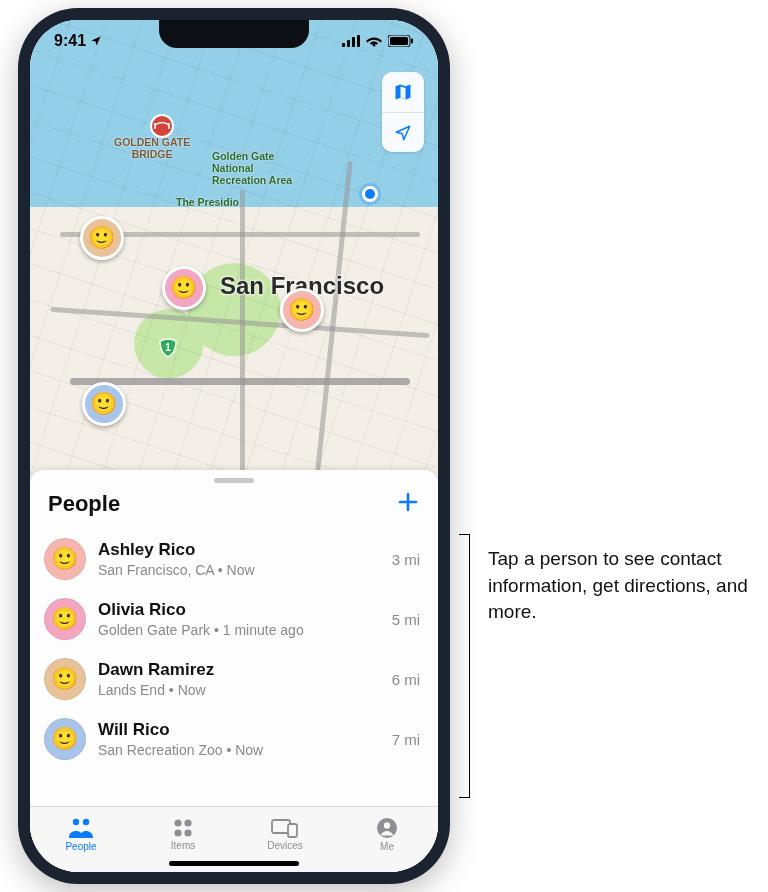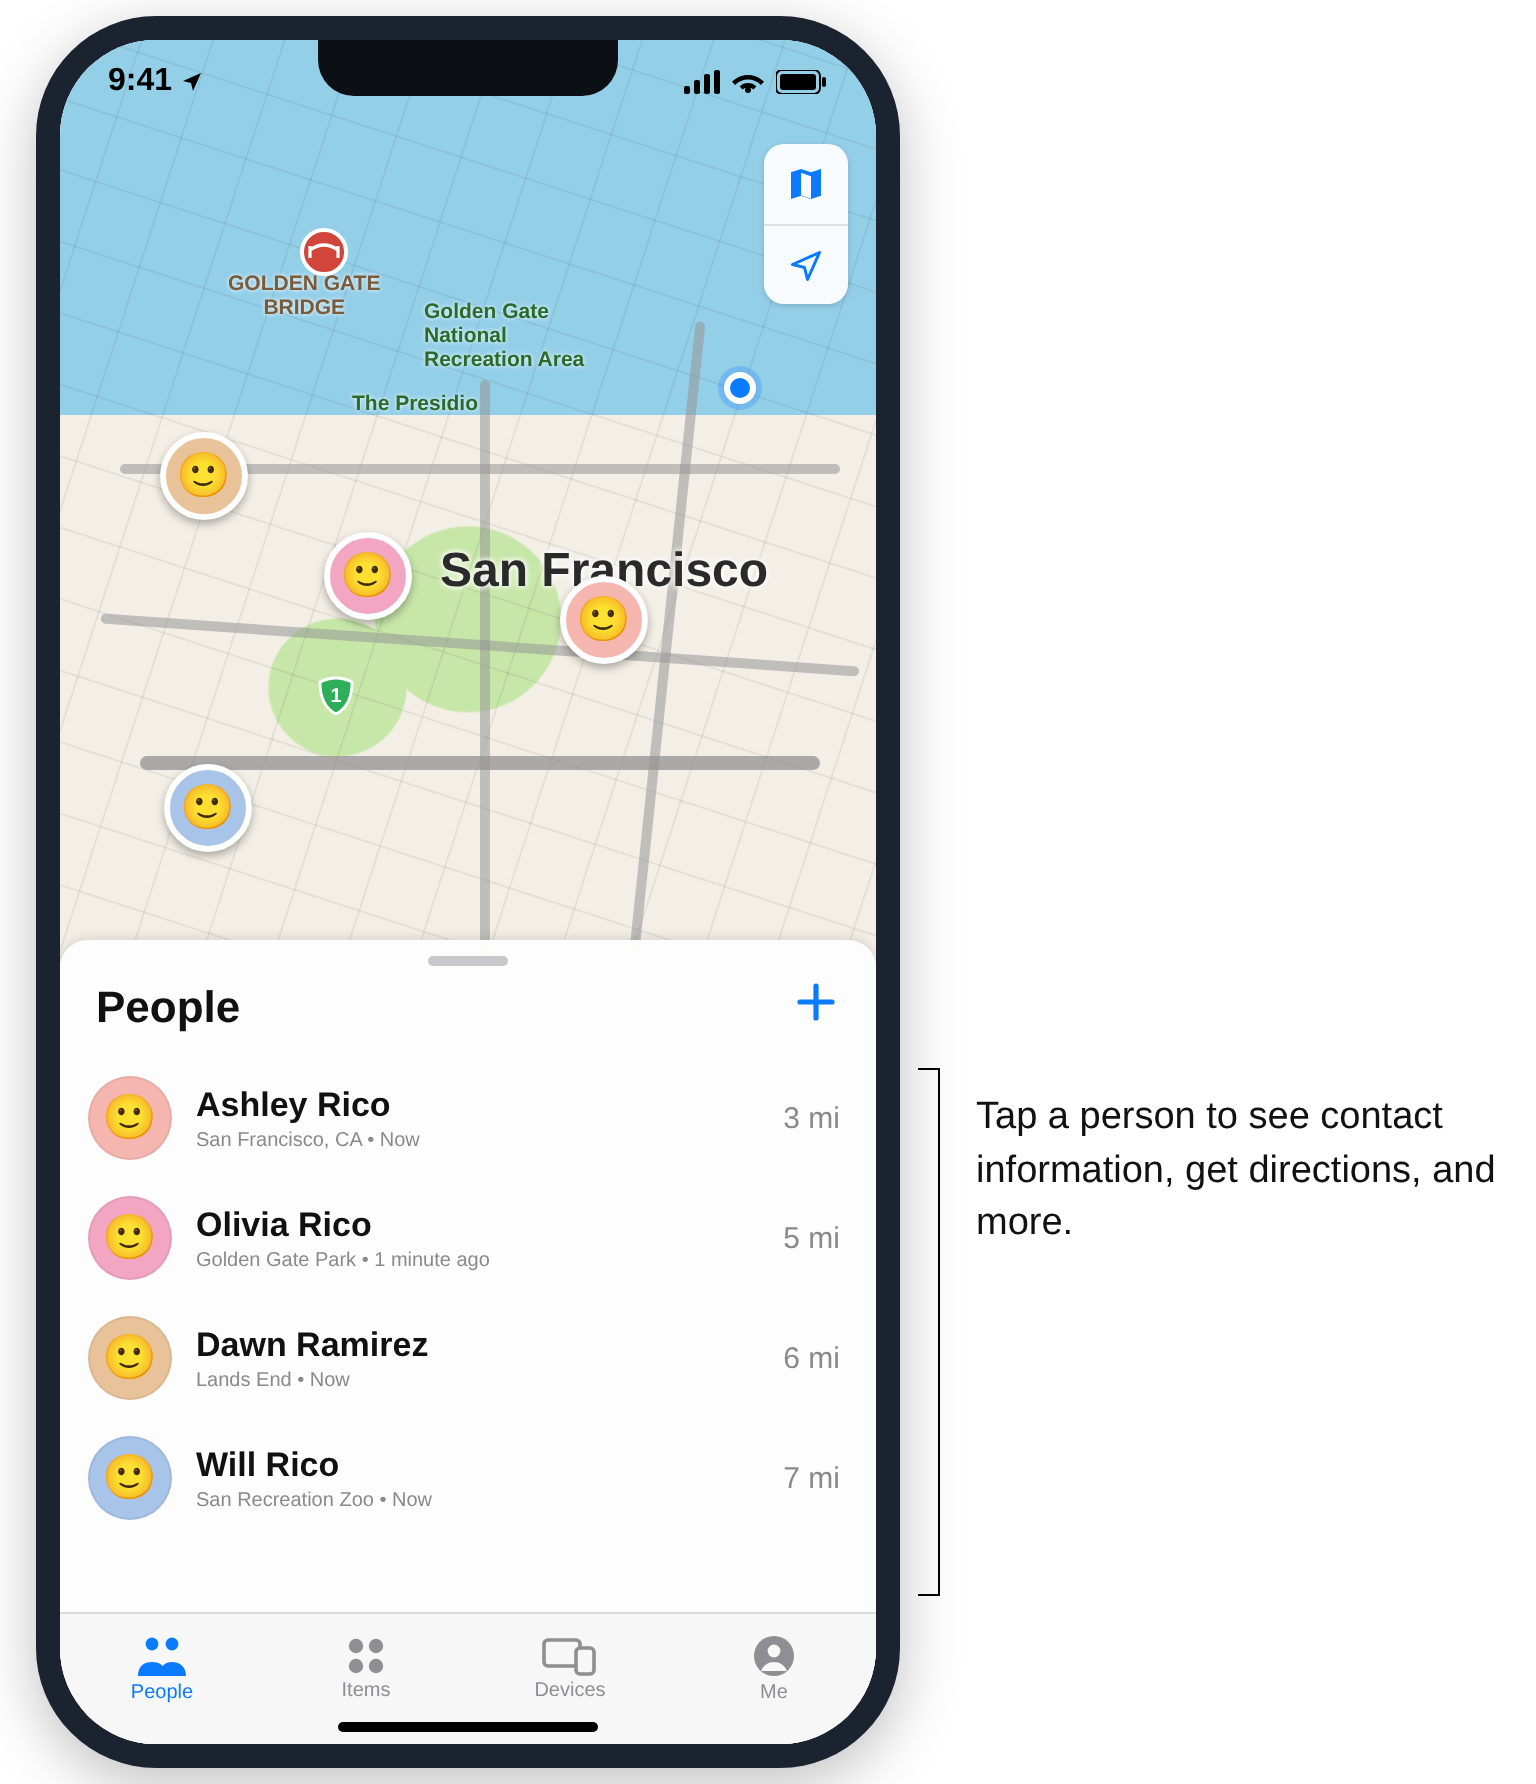--- a/index.html
+++ b/index.html
@@ -186,21 +186,21 @@
   .row + .row { border-top: none; }
   .avatar {
     width:42px; height:42px; border-radius:50%;
     flex-shrink:0;
     display:flex; align-items:center; justify-content:center;
     font-size:22px;
     border:1px solid rgba(0,0,0,.06);
   }
   .row-body { flex:1; min-width:0; }
   .row-name { font-size:17px; font-weight:600; color:#111; }
-  .row-sub { font-size:10px; color:#8a8a8e; margin-top:2px; }
+  .row-sub { font-size:14px; color:#8a8a8e; margin-top:2px; }
   .row-dist { font-size:15px; color:#8a8a8e; white-space:nowrap; }
 
   
   .tabbar {
     position:absolute;
     left:0; right:0; bottom:0;
     height:66px;
     background:#f7f7f8f2;
     border-top:1px solid rgba(0,0,0,.12);
     display:flex;

